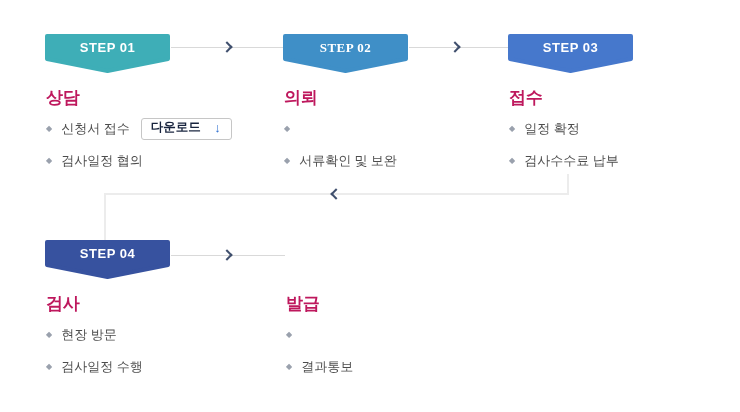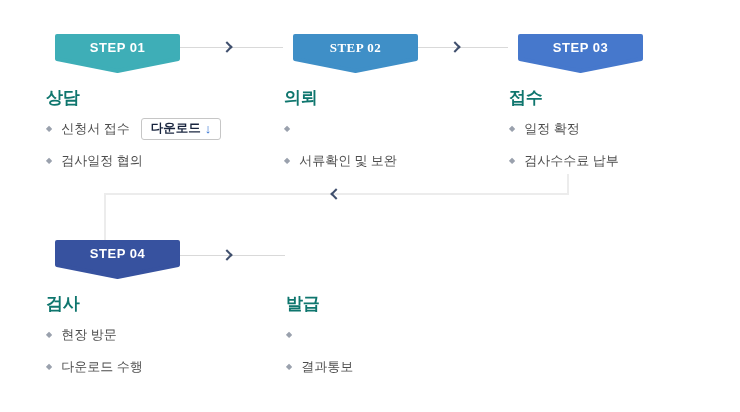--- a/index.html
+++ b/index.html
@@ -1,42 +1,42 @@
 <!DOCTYPE html>
 <html><head>
 <meta charset="utf-8">
 <style>
   html,body{margin:0;padding:0;background:#ffffff;}
   .canvas{
     position:relative;width:740px;height:412px;background:#ffffff;overflow:hidden;
     font-family:"Liberation Sans","DejaVu Sans",sans-serif;
   }
   .step{position:absolute;width:230px;height:170px;}
-  .banner{position:absolute;left:10px;top:0;width:117px;height:40px;}
+  .banner{position:absolute;left:0;top:0;width:117px;height:40px;}
   .banner svg{position:absolute;left:0;top:0;}
   .banner-label{
     position:absolute;left:0;top:0;width:125px;height:27px;line-height:27px;
     text-align:center;color:#ffffff;font-size:13px;font-weight:700;letter-spacing:.5px;
   }
   .banner-label.tall{height:33px;line-height:33px;}
   .title{
     position:absolute;left:1px;top:52px;margin:0;font-size:17px;font-weight:700;
-    color:#0f766e;letter-spacing:-.3px;
+    color:#be185d;letter-spacing:-.3px;
   }
   .item{
     position:absolute;left:1px;display:flex;align-items:center;height:22px;
     font-size:13px;color:#4c4c4c;white-space:nowrap;
   }
   .item.row1{top:84px;}
   .item.row2{top:116px;}
   .diamond{font-size:8px;color:#9aa1ad;margin-right:9px;line-height:1;}
   .dl-btn{
-    display:inline-flex;align-items:center;gap:4px;margin-left:11px;
+    display:inline-flex;align-items:center;gap:13px;margin-left:11px;
     padding:2px 9px 3px 9px;background:#ffffff;border:1px solid #c6c6c6;border-radius:3px;
-    font-family:Liberation Sans, sans-serif;font-size:12.5px;font-weight:700;color:#17233d;cursor:pointer;line-height:15px;
+    font-family:Liberation Mono, monospace;font-size:12.5px;font-weight:700;color:#17233d;cursor:pointer;line-height:15px;
   }
   .dl-arrow{color:#2e6fd0;font-weight:700;font-size:13px;line-height:13px;}
   .hline{position:absolute;height:1px;background:#d9d9d9;}
   .eline{position:absolute;background:#ececec;}
   .chev{position:absolute;width:6px;height:6px;border-top:2px solid #3f4f6d;border-right:2px solid #3f4f6d;}
   .chev.right{transform:rotate(45deg);}
   .chev.left{transform:rotate(-135deg);}
 </style>
 </head>
 <body>
@@ -120,21 +120,21 @@
       </svg>
       <span class="banner-label">STEP 04</span>
     </div>
     <h3 class="title">검사</h3>
     <div class="item row1">
       <span class="diamond">◆</span>
       <span>현장 방문</span>
     </div>
     <div class="item row2">
       <span class="diamond">◆</span>
-      <span>다운로드 수행</span>
+      <span>검사일정 수행</span>
     </div>
   </div>
 
   <div class="step" style="left:285px;top:240px;">
     <h3 class="title">발급</h3>
     <div class="item row1">
       <span class="diamond">◆</span>
     </div>
     <div class="item row2">
       <span class="diamond">◆</span>

